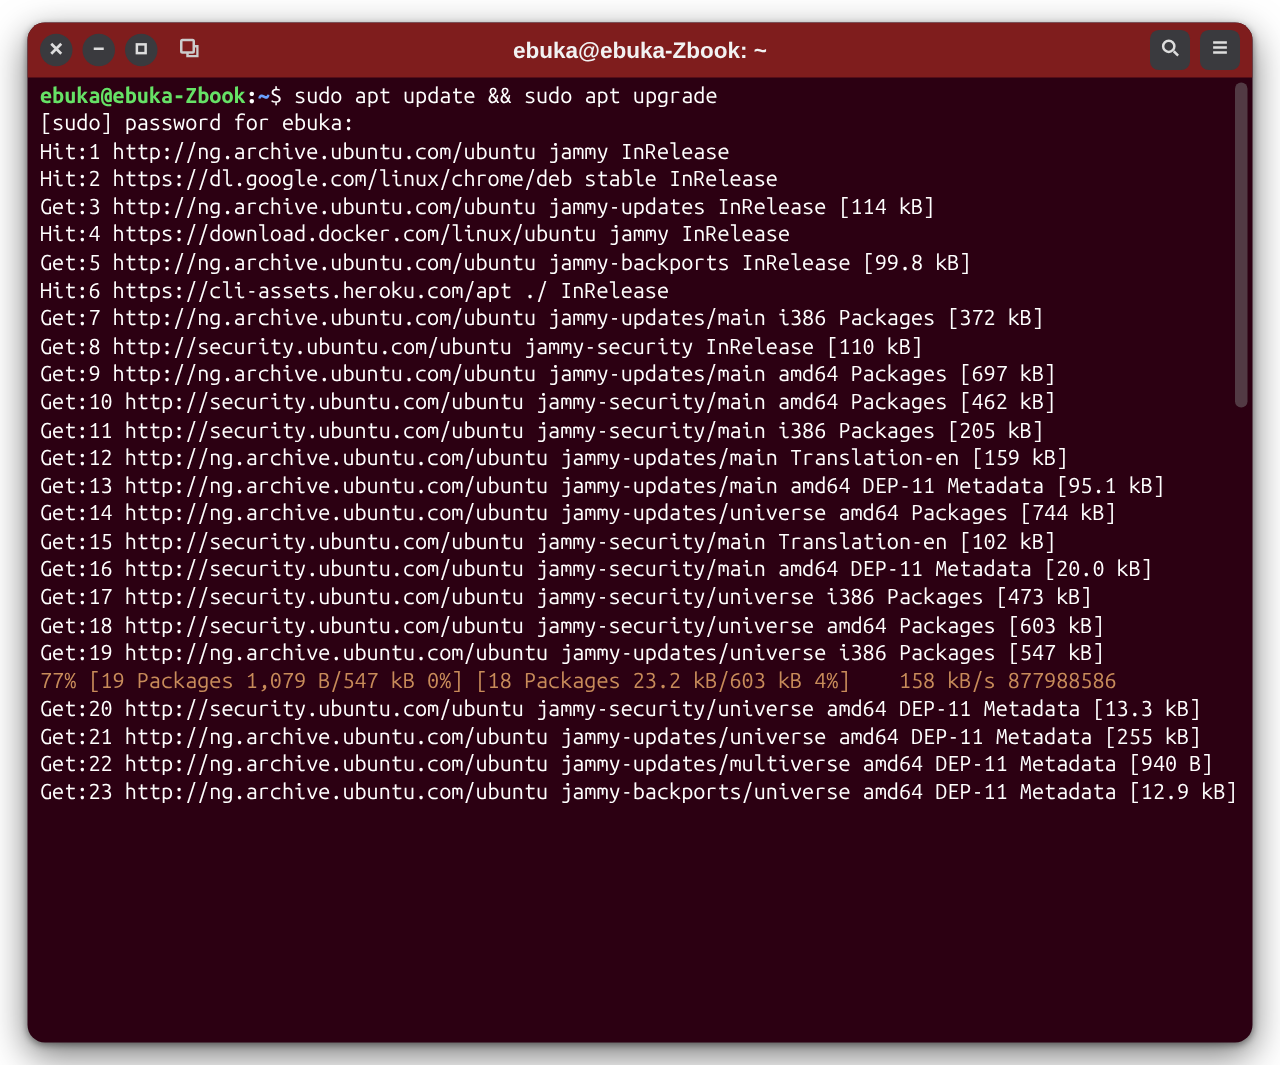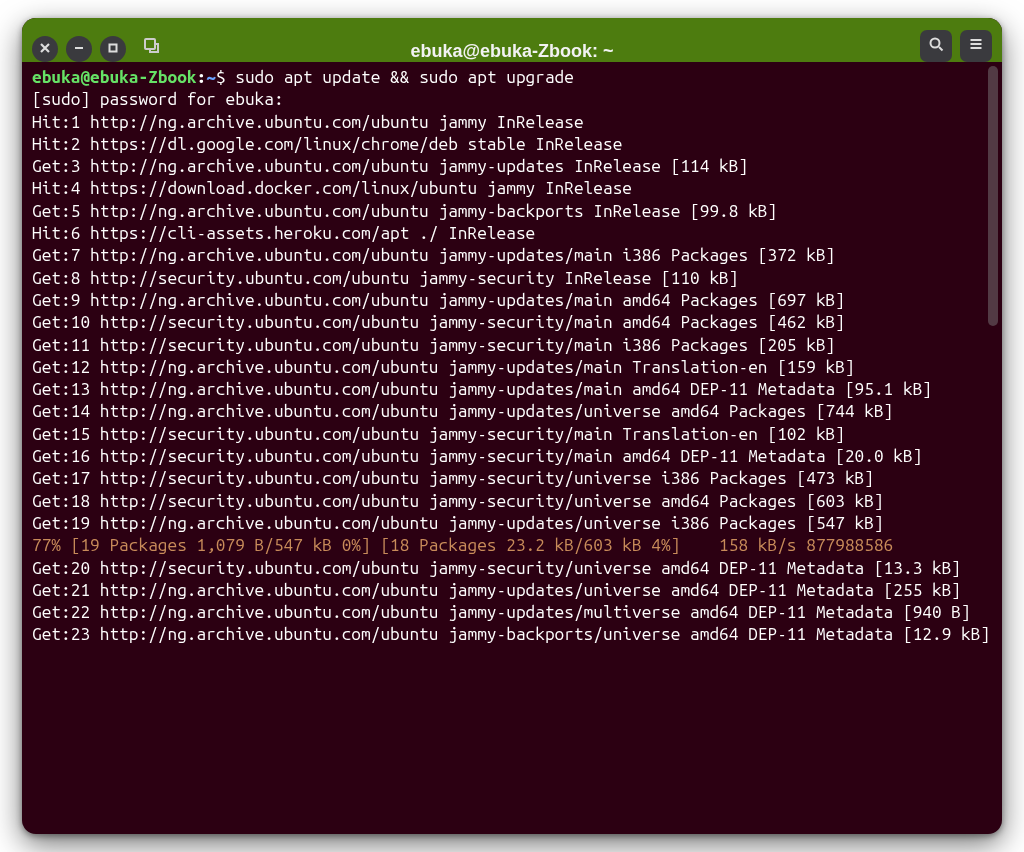--- a/index.html
+++ b/index.html
@@ -12,22 +12,22 @@
     background:#2c0012;
     border-radius:14px;
     box-shadow:0 10px 30px rgba(0,0,0,.55),0 2px 6px rgba(0,0,0,.4);
     overflow:hidden;
     display:flex;flex-direction:column;
     position:relative;
   }
   
   .titlebar{
     height:44px;flex:0 0 44px;
-    background:#4d7c0f;
-    display:flex;align-items:flex-end;
+    background:#7f1d1d;
+    display:flex;align-items:center;
     color:#eee;
     position:relative;
   }
   .winbtns{display:flex;align-items:center;gap:8px;padding-left:10px;}
   .circlebtn{
     width:26px;height:26px;border-radius:50%;
     background:#3a3a3e;display:flex;align-items:center;justify-content:center;
     color:#ddd;font-size:13px;
     cursor:pointer;
   }

